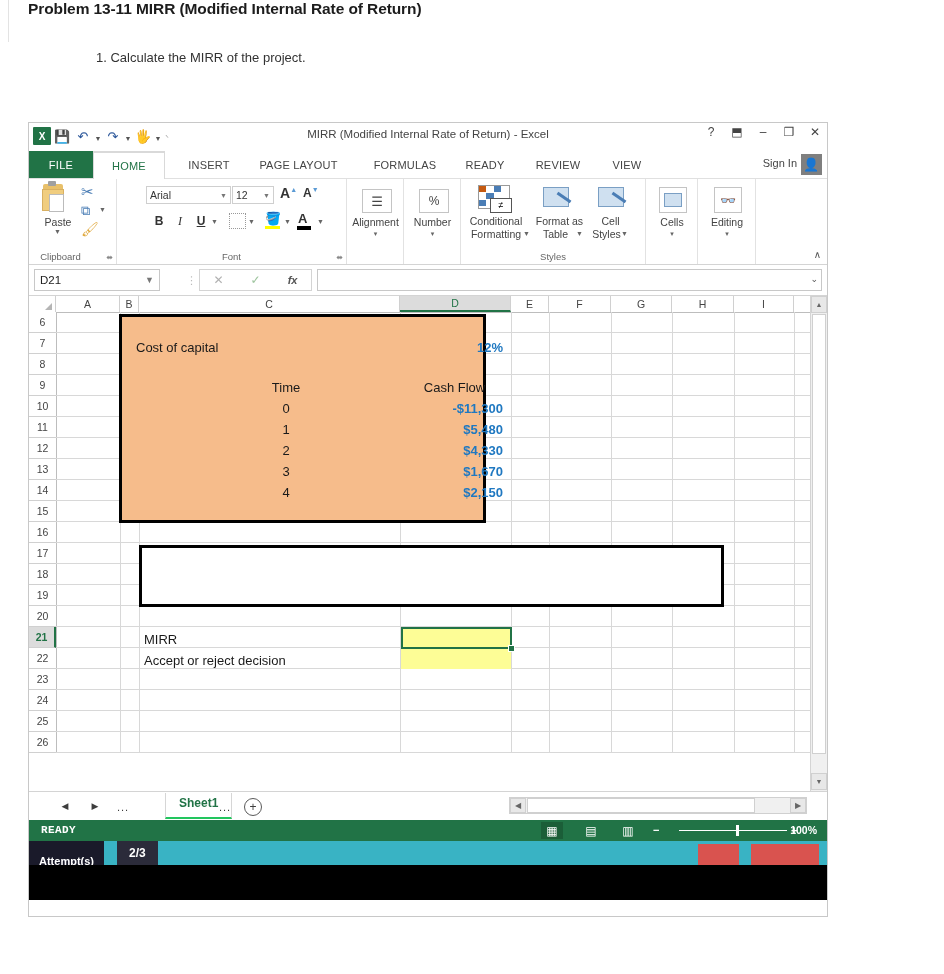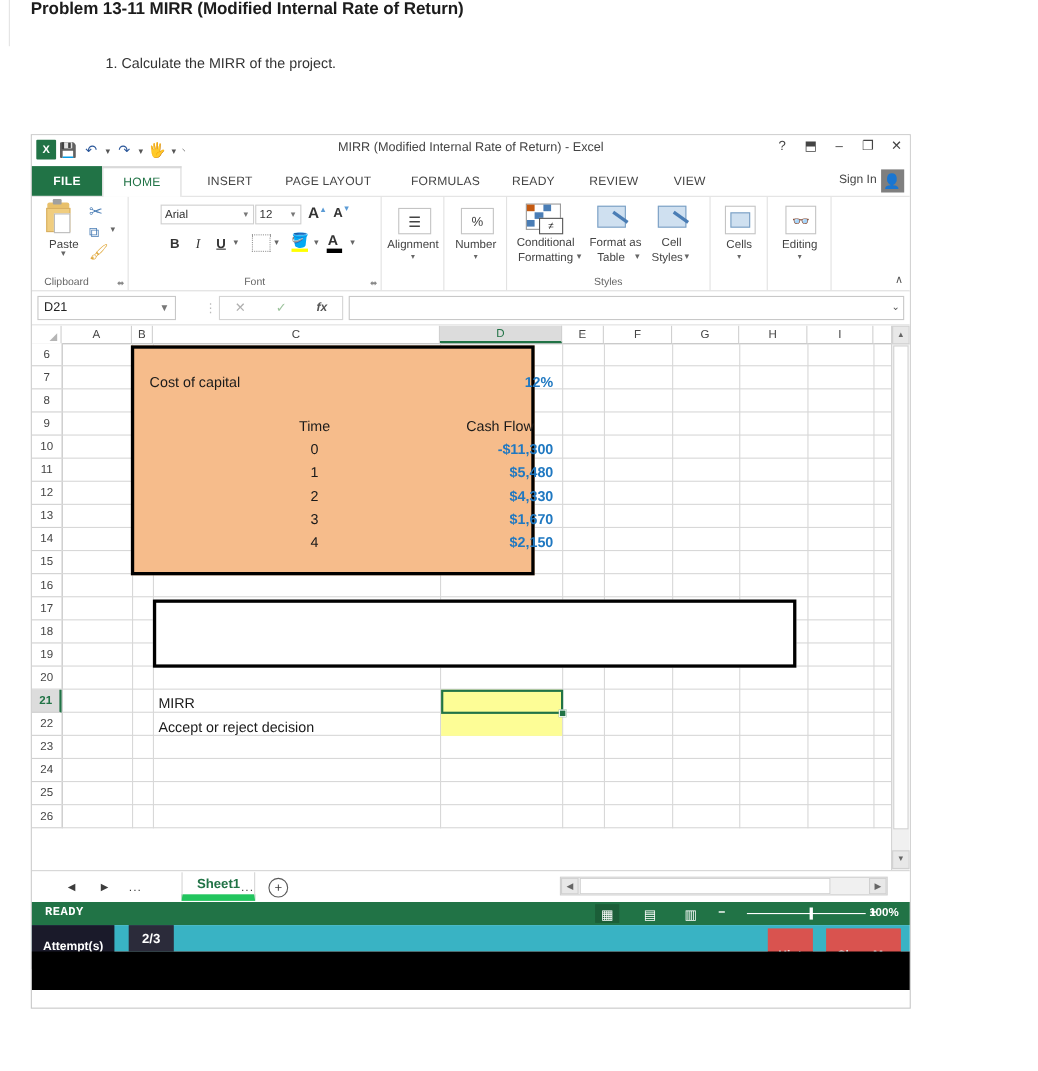--- a/index.html
+++ b/index.html
@@ -120,21 +120,21 @@
     border-bottom: 1px solid #e0e0e0;
   }
   #file-tab {
     position: absolute;
     left: 0; top: 0;
     width: 64px; height: 27px;
     background: #217346;
     color: #ffffff;
     font-size: 11px;
     letter-spacing: .3px;
-    display: flex; align-items: center; justify-content: center; font-weight: bold;
+    display: flex; align-items: center; justify-content: center;
   }
   .ribbon-tab {
     position: absolute;
     top: 0; height: 27px;
     font-size: 11px;
     color: #444;
     display: flex; align-items: center; justify-content: center;
     padding: 0 10px;
     box-sizing: border-box;
     letter-spacing: .2px;
@@ -458,21 +458,21 @@
     left: 136px; top: 1px;
     padding: 3px 13px 0 13px;
     height: 26px;
     box-sizing: border-box;
     font-size: 12px;
     font-weight: bold;
     color: #217346;
     background: #fff;
     border-left: 1px solid #d6d6d6;
     border-right: 1px solid #d6d6d6;
-    border-bottom: 6px solid #22c55e;
+    border-bottom: 2px solid #22c55e;
   }
   #new-sheet {
     position: absolute;
     left: 215px; top: 6px;
     width: 16px; height: 16px;
     border-radius: 50%;
     border: 1px solid #5a5a5a;
     color: #3d3d3d;
     font-size: 12px;
     display: flex; align-items: center; justify-content: center;

